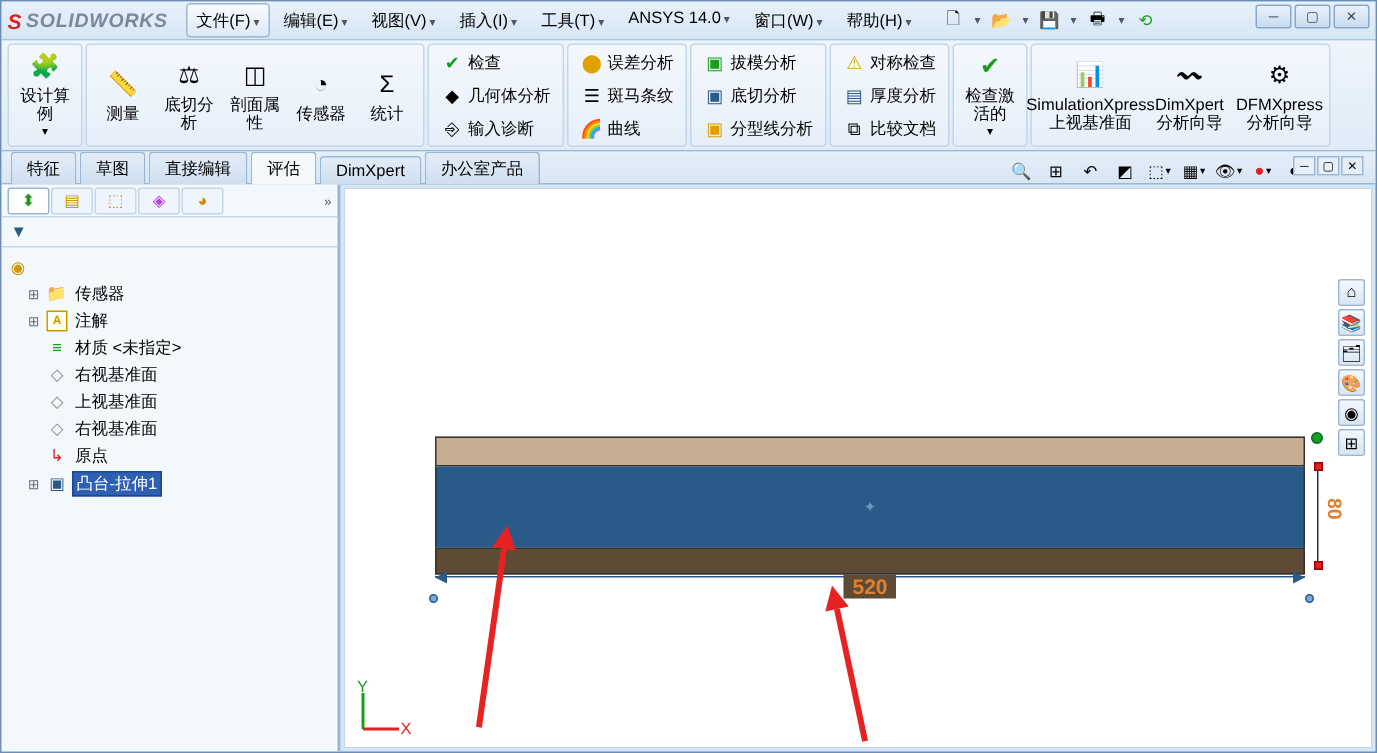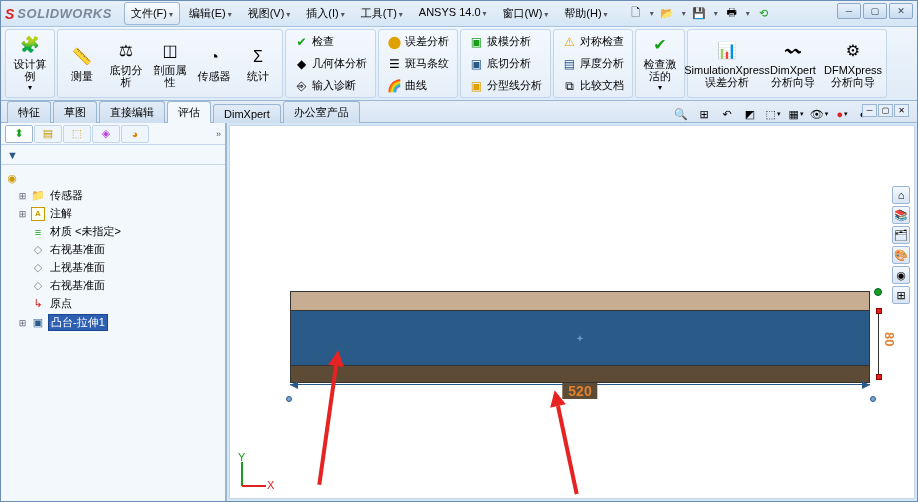--- a/index.html
+++ b/index.html
@@ -221,21 +221,21 @@
     <div class="bigbtn">
         <div class="ic" style="color:#1a9e1a">✔</div>
         <span>检查激活的</span>
         <span style="font-size:8px">▾</span>
       </div>
   </div>
   <div class="grp">
     <div class="bigbtn" style="width:72px">
         <div class="ic">📊</div>
         <span style="white-space:pre-line">SimulationXpress
-误差分析</span>
+上视基准面</span>
       </div>
     <div class="bigbtn" style="width:56px">
         <div class="ic">〰</div>
         <span style="white-space:pre-line">DimXpert
 分析向导</span>
       </div>
     <div class="bigbtn" style="width:60px">
         <div class="ic">⚙</div>
         <span style="white-space:pre-line">DFMXpress
 分析向导</span>

